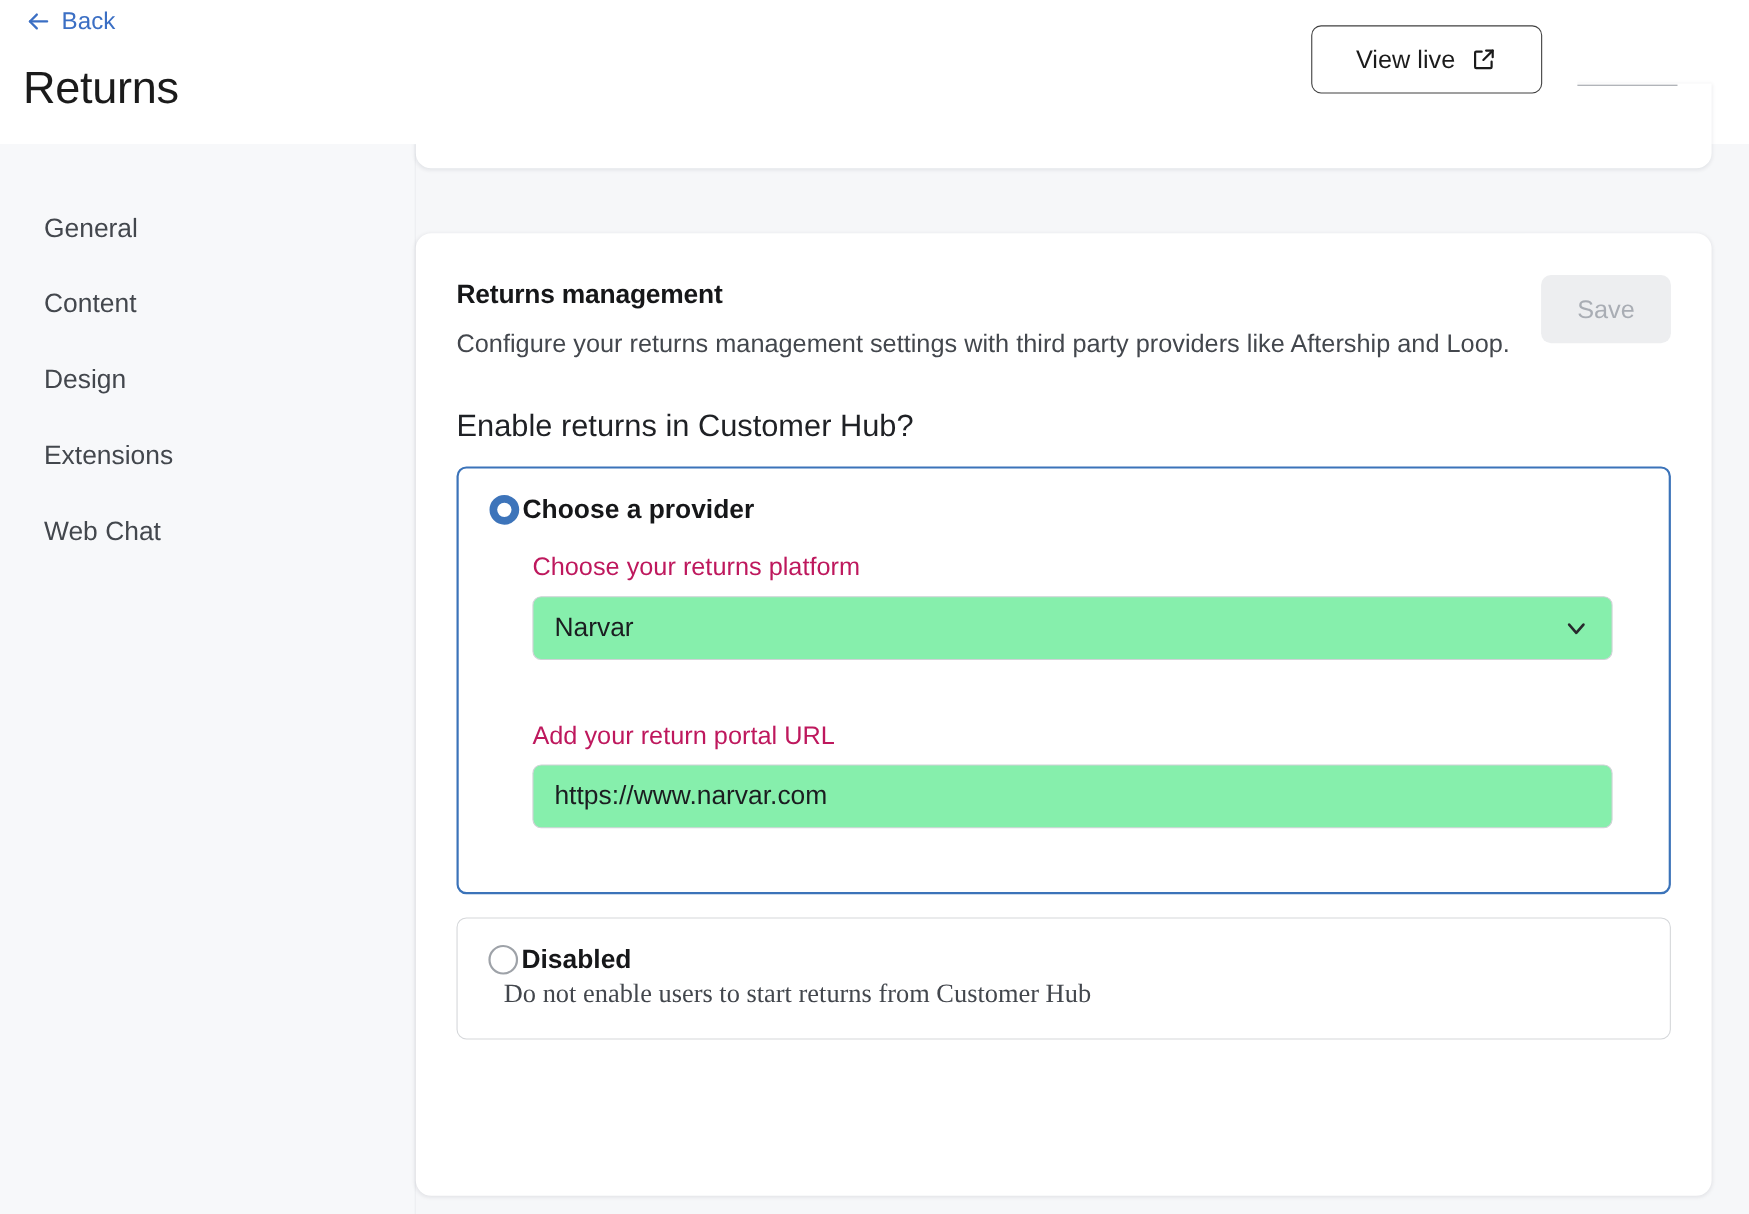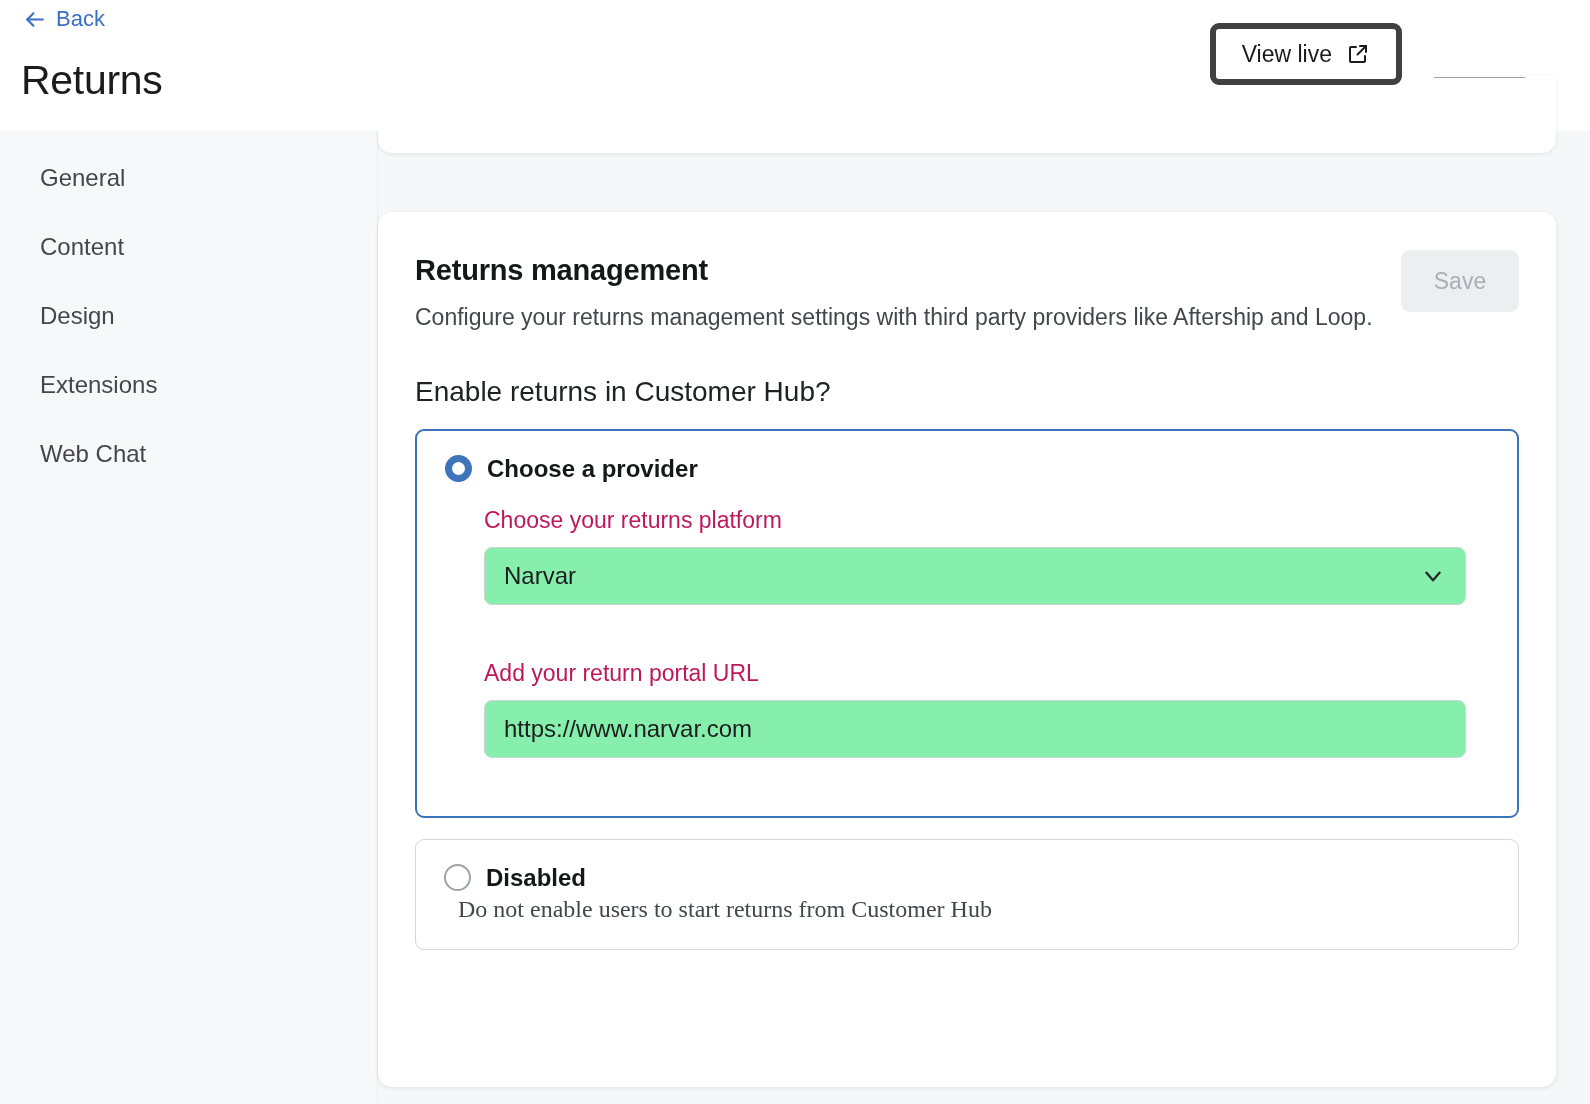--- a/index.html
+++ b/index.html
@@ -28,22 +28,22 @@
   }
   .back-arrow { display: block; width: 25px; height: 25px; }
   .page-title {
     position: absolute; left: 21px; top: 57px;
     font-size: 41px; font-weight: 400; color: #1b1b1b;
     letter-spacing: -0.3px;
   }
   .view-live-btn {
     position: absolute; right: 32px; top: 23px;
     display: flex; align-items: center; gap: 14px;
-    height: 62px; padding: 0 26px;
-    background: #ffffff; border: 6px solid #404040;
+    height: 62px; padding: 0 40px;
+    background: #ffffff; border: 1px solid #404040;
     border-radius: 9px; cursor: pointer;
     font-size: 23px; color: #1b1b1b;
   }
   .ext-icon { display: block; width: 24px; height: 24px; }
 
   
   .body-area {
     position: absolute; top: 131px; left: 0;
     width: 1590px; height: 973px;
     background: #f6f7f9;
@@ -53,21 +53,21 @@
   .sidebar {
     position: absolute; top: 0; left: 0;
     width: 378px; height: 973px;
     background: #f7f8fa;
     border-right: 1px solid #ebedf0;
     padding-top: 33px;
   }
   .nav-item {
     position: relative;
     height: 58px; margin: 0 22px 11px 22px;
-    display: flex; align-items: flex-start;
+    display: flex; align-items: flex-end;
     padding-left: 18px;
     border-radius: 9px;
     font-size: 24px; color: #43474d;
     cursor: pointer;
   }
   .nav-item.active {
     background: #e8e9ea;
     color: #2c2f33;
   }
   .nav-item.active::before {
@@ -102,21 +102,21 @@
   .card {
     position: absolute; top: 81px; left: 0;
     width: 1178px; height: 875px;
     background: #ffffff;
     border-radius: 14px;
     box-shadow: 0 1px 4px rgba(16,24,40,0.10);
     padding: 42px 37px 0 37px;
   }
 
   .card-title {
-    font-size: 29px; font-weight: 700; color: #161719;
+    font-size: 24px; font-weight: 700; color: #161719;
     letter-spacing: -0.2px;
   }
   .card-desc {
     margin-top: 12px;
     font-size: 23px; color: #43474d; line-height: 1.6;
     max-width: 975px;
   }
   .save-btn {
     position: absolute; right: 37px; top: 38px;
     width: 118px; height: 62px;
@@ -135,21 +135,21 @@
   .option-box {
     margin-top: 21px;
     border: 1px solid #d5d7da;
     border-radius: 9px;
     background: #ffffff;
   }
   .option-box.selected {
     border: 2px solid #3b73b9;
   }
   .option-head {
-    display: flex; align-items: center; gap: 15px;
+    display: flex; align-items: center; gap: 3px;
     padding: 24px 0 0 28px;
   }
   .radio {
     width: 27px; height: 27px; border-radius: 50%;
     flex: 0 0 27px;
     border: 2px solid #9ea2a8; background: #ffffff;
   }
   .radio.checked {
     border: 7px solid #3d74ba;
     background: #ffffff;

